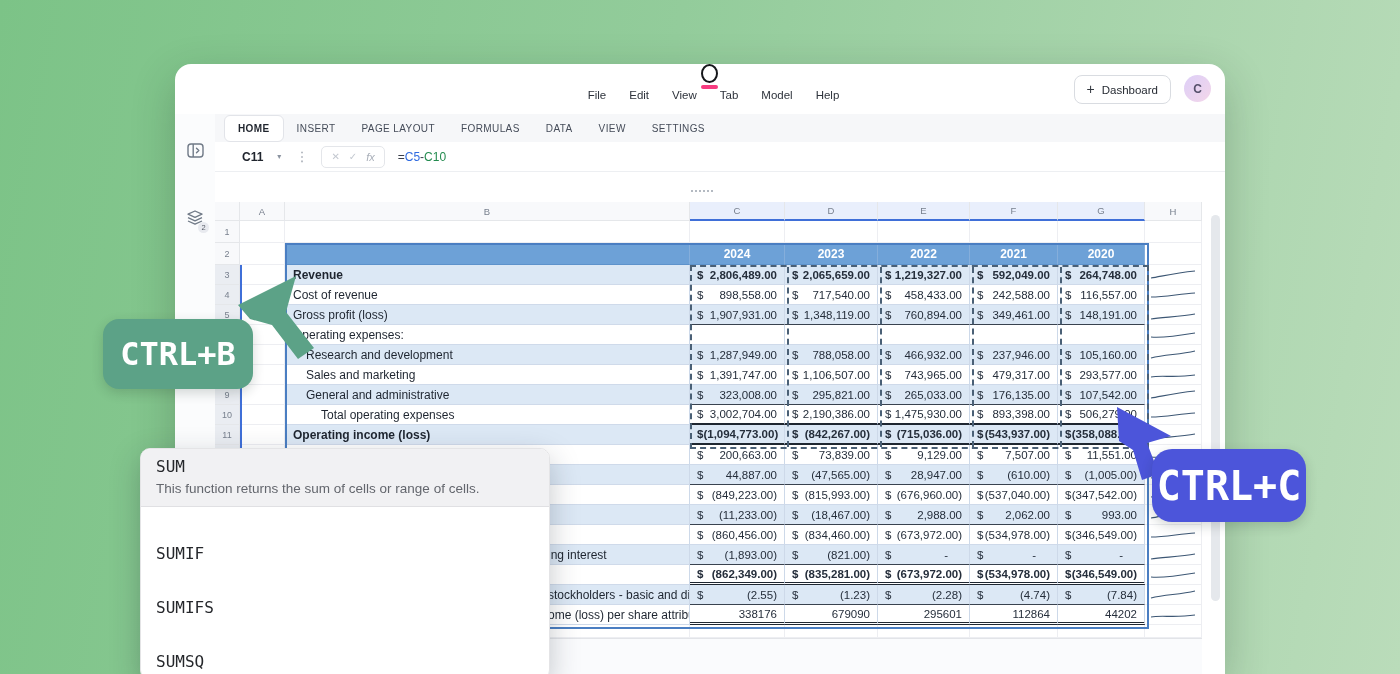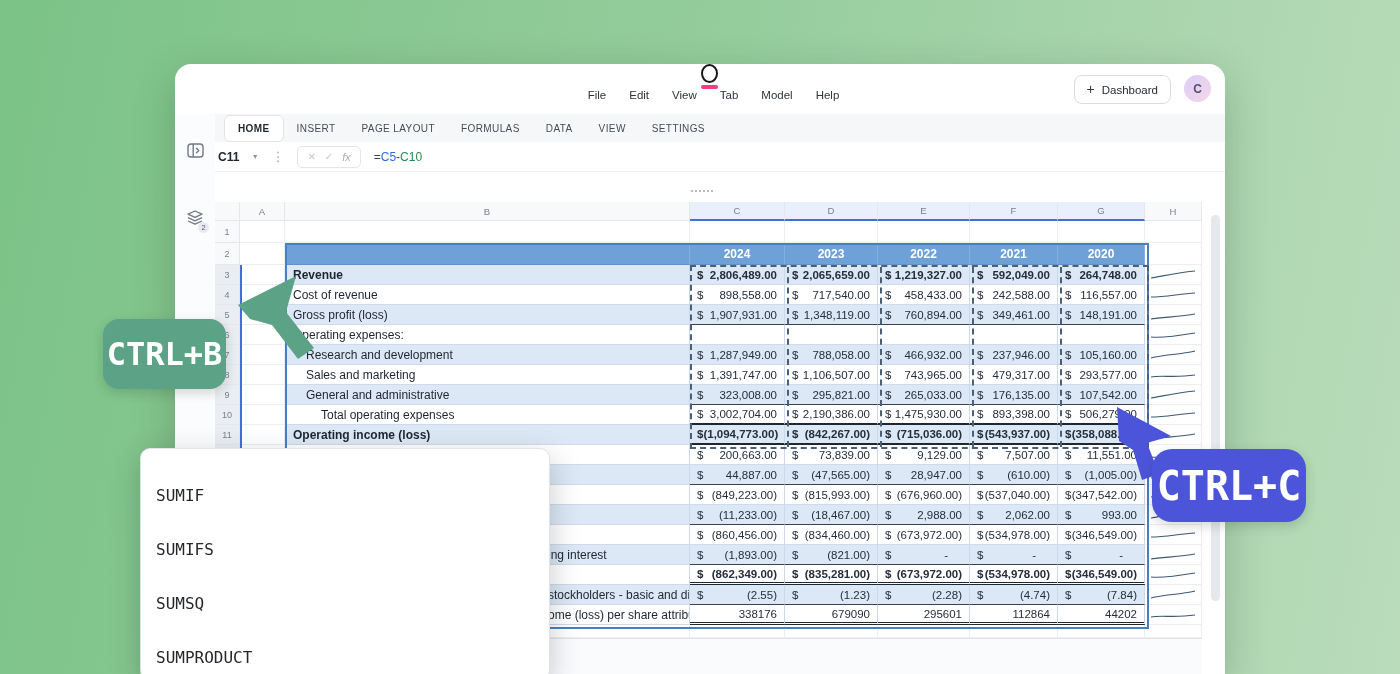--- a/index.html
+++ b/index.html
@@ -25,21 +25,21 @@
   .rail{position:absolute;left:0;top:50px;bottom:0;width:40px;background:#fbfcfd;}
   .rail .ricon{width:40px;height:40px;display:flex;align-items:center;justify-content:center;position:relative;}
   .rail .badge{position:absolute;right:6px;bottom:5px;width:11px;height:11px;border-radius:50%;
     background:#e8eaef;font-size:7.5px;color:#555b66;display:flex;align-items:center;justify-content:center;}
   .ribbon{position:absolute;left:40px;top:50px;right:0;height:28px;background:#f6f7f9;
     display:flex;align-items:center;padding-left:9px;}
   .rtab{padding:0 13px;font-size:10px;letter-spacing:.4px;color:#454c59;height:28px;display:flex;align-items:center;}
   .rtab.active{background:#fff;border:1px solid #e2e4e9;border-radius:6px;height:25px;font-weight:700;color:#1f242d;}
   .fbar{position:absolute;left:40px;top:78px;right:0;height:29px;background:#fff;
     border-bottom:1px solid #edeff2;display:flex;align-items:center;}
-  .namebox{margin-left:3px;font-size:12px;font-weight:600;color:#20252e;}
+  .namebox{margin-left:27px;font-size:12px;font-weight:600;color:#20252e;}
   .nb-caret{font-size:8px;color:#8b93a0;margin-left:14px;}
   .vdots{font-size:13px;color:#9aa1ab;margin-left:14px;}
   .fx-group{margin-left:13px;height:20px;border:1px solid #e4e6ea;border-radius:5px;display:flex;
     align-items:center;gap:9px;padding:0 9px;color:#c3c8d0;font-size:10px;}
   .fx-group .fx{font-family:Liberation Sans, sans-serif;font-style:italic;font-size:11px;color:#a9afb9;}
   .ftext{margin-left:13px;font-size:12px;font-weight:500;}
   
   .grid{position:absolute;left:40px;top:138px;width:987px;height:472px;background:#fff;}
   .g-row{display:flex;}
   .cell{box-sizing:border-box;flex:0 0 auto;border-right:1px solid #edeef2;border-bottom:1px solid #edeef2;overflow:hidden;}
@@ -79,21 +79,21 @@
   .fn-dd{position:absolute;left:140px;top:448px;width:408px;height:230px;background:#fff;border-radius:10px;
     box-shadow:0 10px 30px rgba(30,40,50,.25);z-index:8;overflow:hidden;border:1px solid #e4e4e6;}
   .fn-head{background:#f1f1f3;padding:8px 15px 10px 15px;border-bottom:1px solid #e0e0e3;}
   .fn-name{font-family:"DejaVu Sans Mono",monospace;font-size:16px;color:#25272b;}
   .fn-desc{font-size:13.5px;color:#63666d;margin-top:5px;}
   .fn-list{padding:7px 15px;}
   .fn-item{font-family:"DejaVu Sans Mono",monospace;font-size:16px;color:#25272b;height:30px;
     display:flex;align-items:center;margin-top:24px;}
   .kbd{position:absolute;color:#fff;font-family:"DejaVu Sans Mono",monospace;font-weight:700;
     display:flex;align-items:center;justify-content:center;z-index:9;box-shadow:0 4px 12px rgba(20,40,30,.18);}
-  #kbd-b{left:103px;top:319px;width:123px;height:70px;border-radius:16px;font-size:32px;}
+  #kbd-b{left:103px;top:319px;width:150px;height:70px;border-radius:16px;font-size:32px;}
   #kbd-c{left:1152px;top:449px;width:154px;height:73px;border-radius:20px;font-size:40px;}
   .arrows{position:absolute;left:0;top:0;width:1400px;height:674px;z-index:7;pointer-events:none;}
 </style>
 </head>
 <body>
 
 <div class="stage">
 
   <div class="app">
 
@@ -739,20 +739,24 @@
 
   <svg class="arrows">
     <polygon id="arrow-green" points="238,305 296,276 286,312 314,348 298,359 272,325 250,319" fill="#5CA287"></polygon>
     <polygon id="arrow-blue" points="1117,407 1171,436 1147,443 1159,474 1142,480 1133,450 1119,441" fill="#4C55DA"></polygon>
   </svg>
 
   <div class="kbd" id="kbd-b" style="background: rgb(92, 162, 135);">CTRL+B</div>
   <div class="kbd" id="kbd-c" style="background: rgb(76, 85, 218);">CTRL+C</div>
 
   <div class="fn-dd">
+    <div class="fn-head">
+      <div class="fn-name">SUM</div>
+      <div class="fn-desc">This function returns the sum of cells or range of cells.</div>
+    </div>
     <div class="fn-list" id="fn-list">
         <div class="fn-item">SUMIF</div>
         <div class="fn-item">SUMIFS</div>
         <div class="fn-item">SUMSQ</div>
         <div class="fn-item">SUMPRODUCT</div>
         <div class="fn-item">SUMX2MY2</div>
         <div class="fn-item">SUMX2PY2</div>
       </div>
   </div>
 

